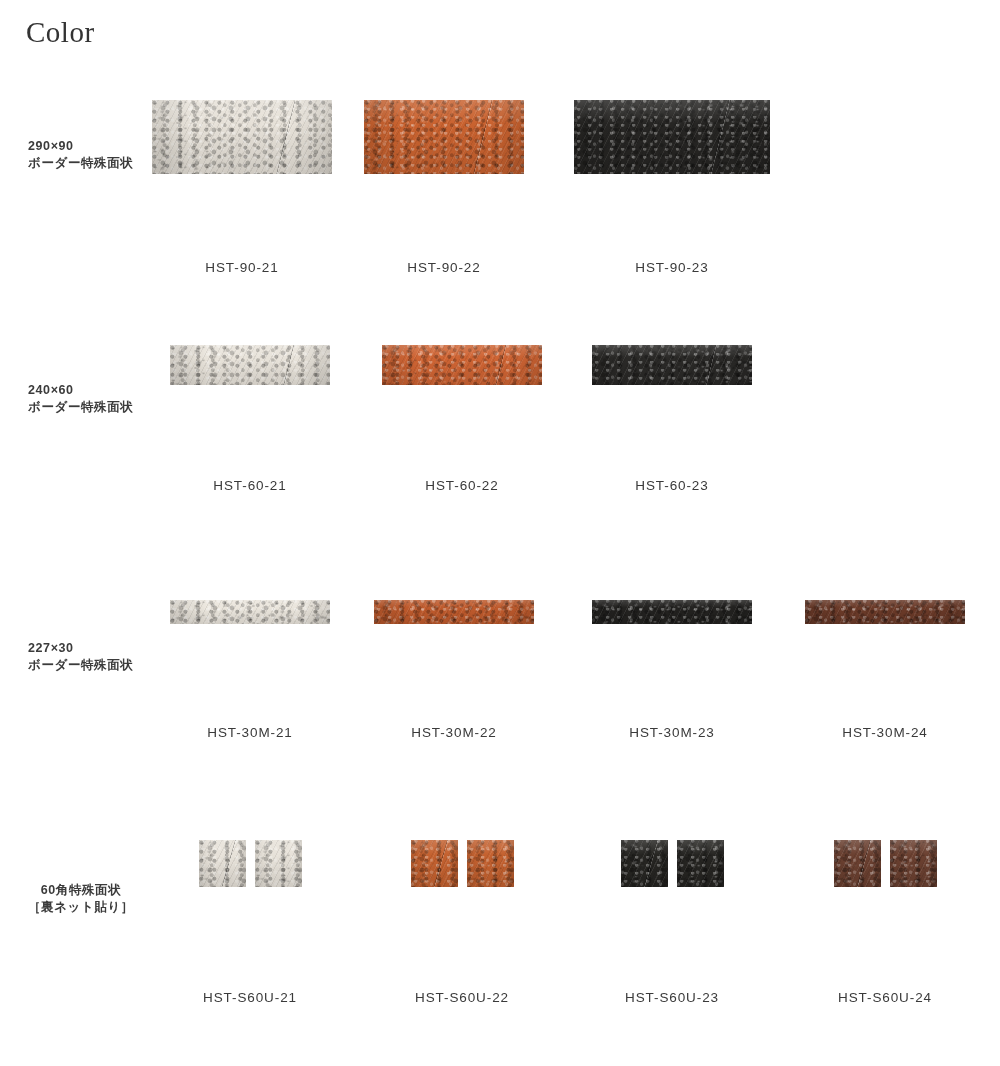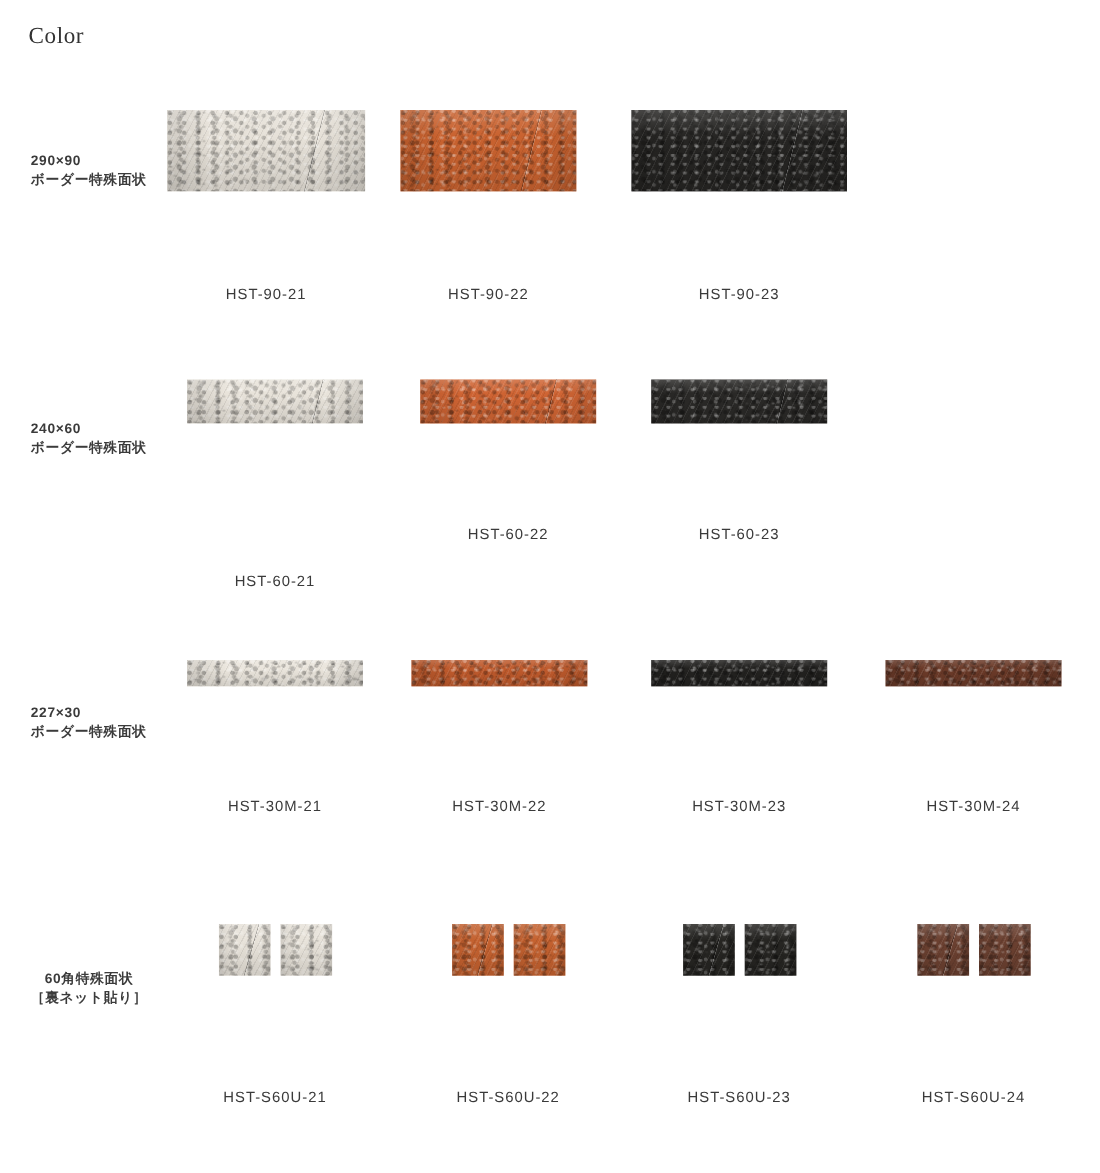--- a/index.html
+++ b/index.html
@@ -22,21 +22,21 @@
     height: 1066px;
     background: #ffffff;
   }
 
   
   .page-title {
     position: absolute;
     left: 26px;
     top: 18px;
     font-family: "Liberation Serif", "DejaVu Serif", serif;
-    font-size: 21px;
+    font-size: 29px;
     line-height: 28px;
     color: #333333;
     letter-spacing: 0.5px;
     font-weight: 400;
   }
 
   
   .color-row {
     position: absolute;
     left: 0;
@@ -204,21 +204,21 @@
         <div class="swatch-cell" style="left: 152px; width: 196px;">
           <div style="display: flex; justify-content: center; align-items: flex-start; width: 100%;">
             <div class="tile" style="width: 160px; height: 40px; background: rgb(232, 227, 218);">
               <span class="tex rough-left"></span>
               <span class="tex2"></span>
               <span class="tex3"></span>
               <span class="crease"></span>
               <span class="shade"></span>
             </div>
           </div>
-          <div class="swatch-code" style="top: 133px; margin-top: 43px;">HST-60-21</div>
+          <div class="swatch-code" style="top: 133px;">HST-60-21</div>
         </div>
         <div class="swatch-cell" style="left: 364px; width: 196px;">
           <div style="display: flex; justify-content: center; align-items: flex-start; width: 100%;">
             <div class="tile" style="width: 160px; height: 40px; background: rgb(207, 100, 51);">
               <span class="tex rough-left"></span>
               <span class="tex2"></span>
               <span class="tex3"></span>
               <span class="crease"></span>
               <span class="shade"></span>
             </div>

